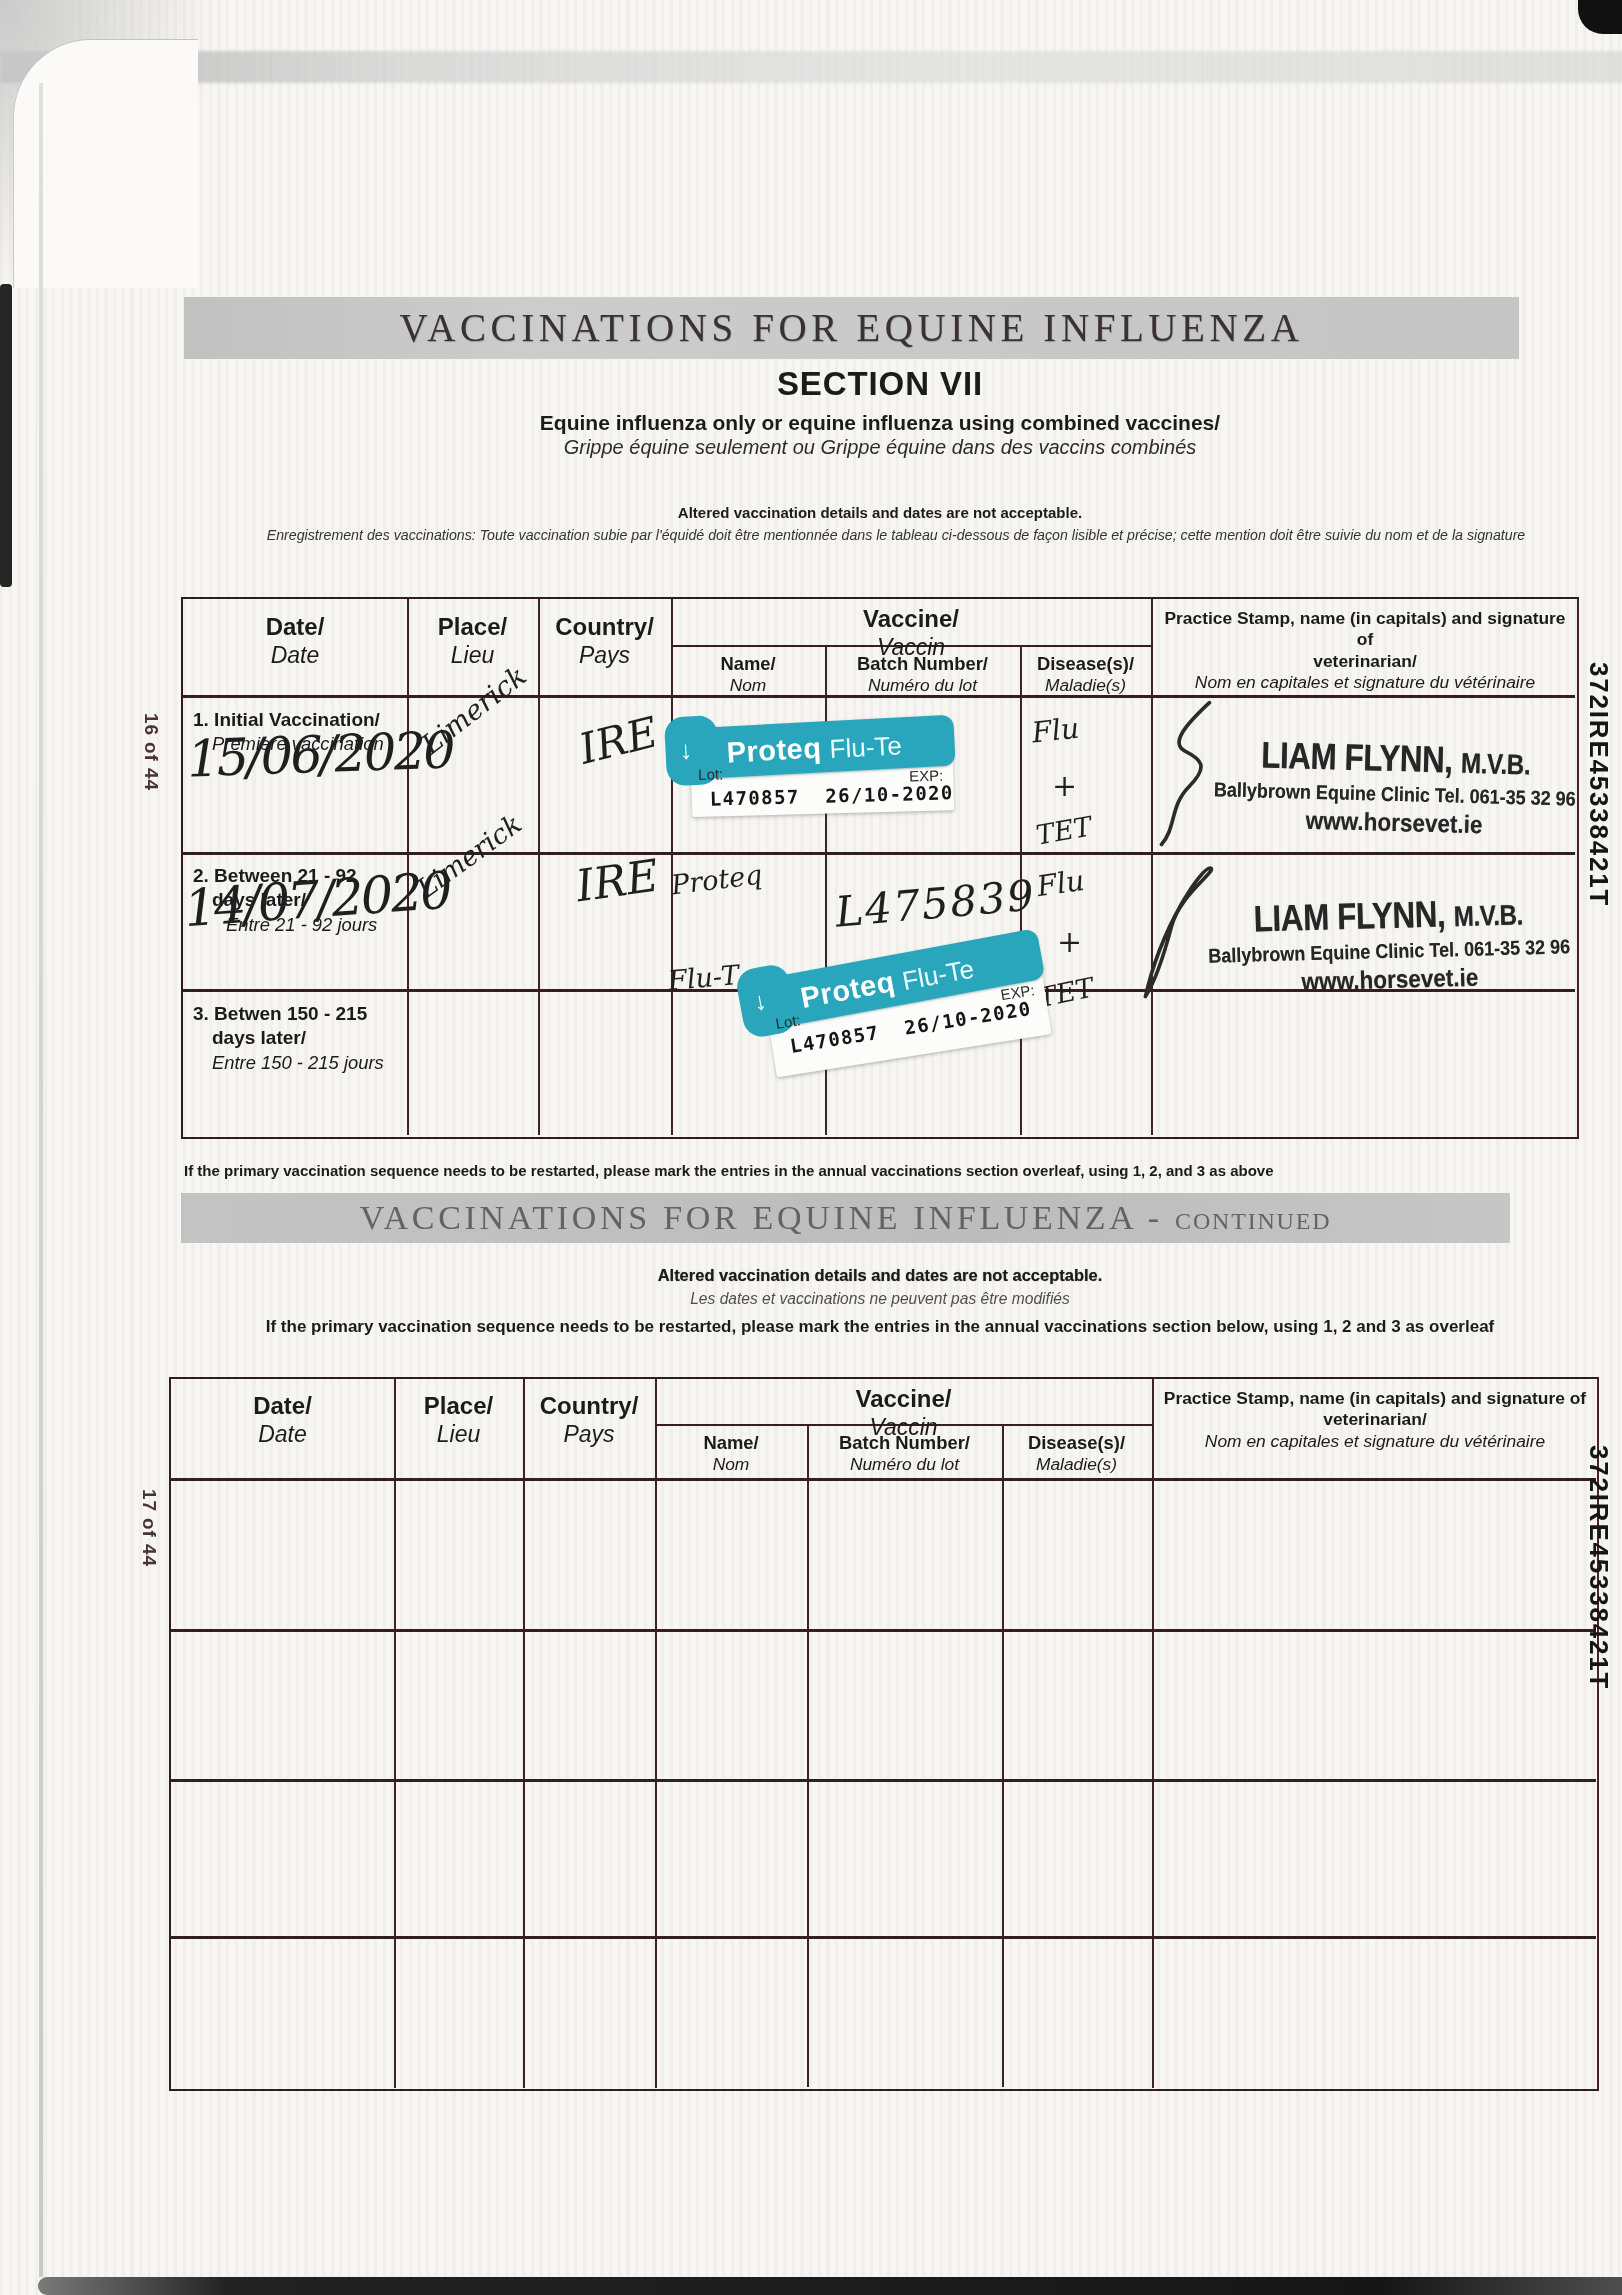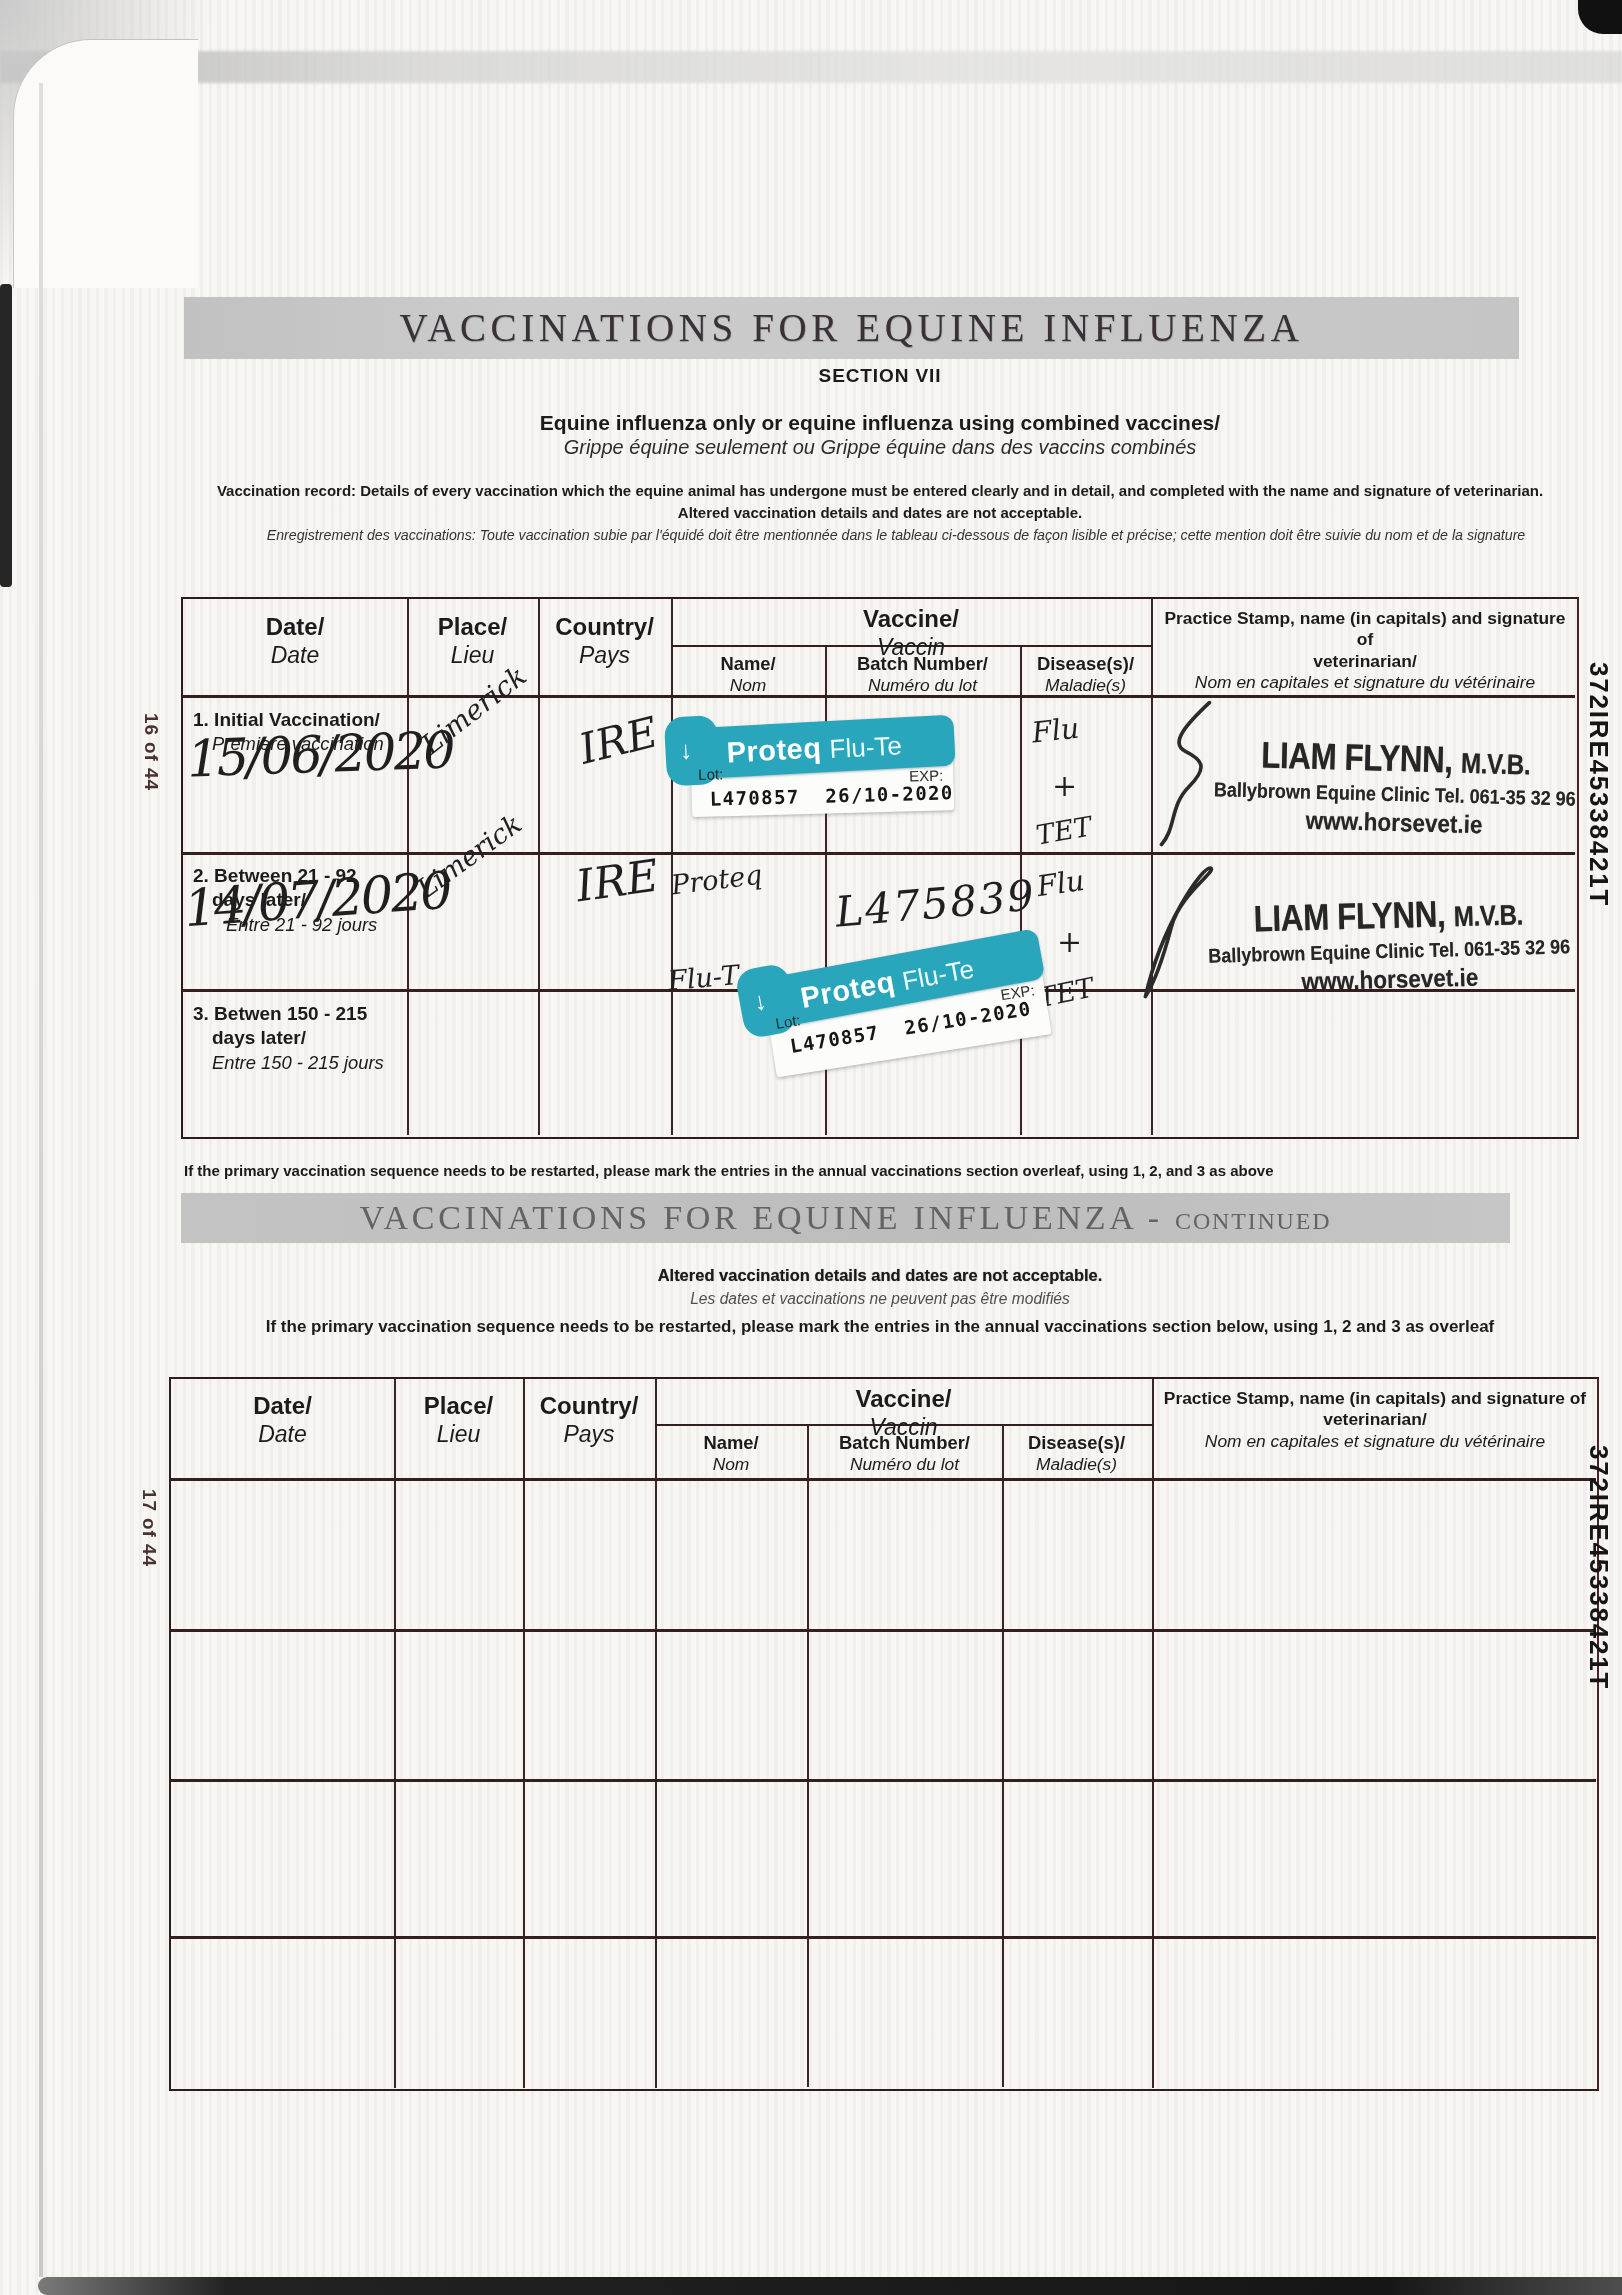--- a/index.html
+++ b/index.html
@@ -62,24 +62,23 @@
   <div class="abs" style="left:0;top:0;width:216px;height:294px;background:radial-gradient(ellipse at 0% 0%,#cacaca,rgba(230,230,230,0) 70%);"></div>
   <div class="abs" style="left:13px;top:39px;width:184px;height:248px;background:#fbfaf8;border-top-left-radius:78px;border-top:1.4px solid #c2c2c2;border-left:1.4px solid #c6c6c6;"></div>
   <div class="abs" style="left:0;top:284px;width:12px;height:303px;background:#262626;border-radius:3.7px;filter:blur(0.5px);"></div>
   <div class="abs" style="left:39px;top:83px;width:3.7px;height:2194px;background:linear-gradient(#d8d8d6,#bdbdbb);opacity:.8;"></div>
   <div class="abs" style="left:1578px;top:0;width:45px;height:34px;background:#111;border-bottom-left-radius:25px;"></div>
   <div class="abs" style="left:38px;top:2277px;width:1585px;height:18.4px;background:linear-gradient(90deg,#7a7a7a,#222 12%,#161616 85%,#4e4e4e);border-radius:10px 1.8px 1.8px 10px;"></div>
 
   <div class="abs" style="left:184px;top:297px;width:1335px;height:62px;background:linear-gradient(90deg,#c1c1c2,#cccccd 25%,#c5c5c6);">
     <div class="c serif nw" style="font-size:39px;line-height:62px;letter-spacing:4.6px;color:#3a3136;text-shadow:0.5px 0.5px 0.9px rgba(0,0,0,.25);">VACCINATIONS FOR EQUINE INFLUENZA</div>
   </div>
-  <div class="abs c b nw" style="left:181px;top:365px;width:1398px;font-size:19px;letter-spacing:0.9px;">SECTION VII</div>
+  <div class="abs c b nw" style="left:181px;top:365px;width:1398px;font-size:33px;letter-spacing:0.9px;">SECTION VII</div>
   <div class="abs c b nw" style="left:181px;top:411px;width:1398px;font-size:21px;">Equine influenza only or equine influenza using combined vaccines/</div>
   <div class="abs c i nw" style="left:181px;top:436px;width:1398px;font-size:20px;color:#2c2c2c;">Grippe équine seulement ou Grippe équine dans des vaccins combinés</div>
-  <div class="abs c b nw" style="left:181px;top:482px;width:1398px;font-size:15px;">Vaccination record: Details of every vaccination which the equine animal has undergone must be entered clearly and in detail, and completed with the name and signature of veterinarian.</div>
   <div class="abs c b nw" style="left:181px;top:504px;width:1398px;font-size:15px;">Altered vaccination details and dates are not acceptable.</div>
   <div class="abs c i nw" style="left:197px;top:527px;width:1398px;font-size:14.2px;color:#333;">Enregistrement des vaccinations: Toute vaccination subie par l'équidé doit être mentionnée dans le tableau ci-dessous de façon lisible et précise; cette mention doit être suivie du nom et de la signature</div>
 
   <div class="tbl" style="left:181px;top:597px;width:1398px;height:542px;border-right-color:#4a2424;">
 
     <div class="vl" style="left:224px;top:0;height:536px;"></div>
     <div class="vl" style="left:355px;top:0;height:536px;"></div>
     <div class="vl" style="left:488px;top:0;height:536px;"></div>
     <div class="vl" style="left:642px;top:46px;height:490px;"></div>
     <div class="vl" style="left:837px;top:46px;height:490px;"></div>

